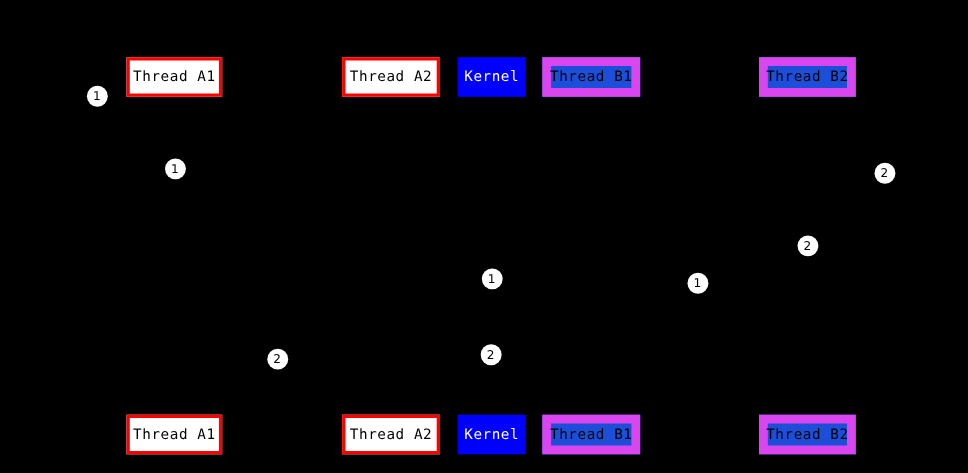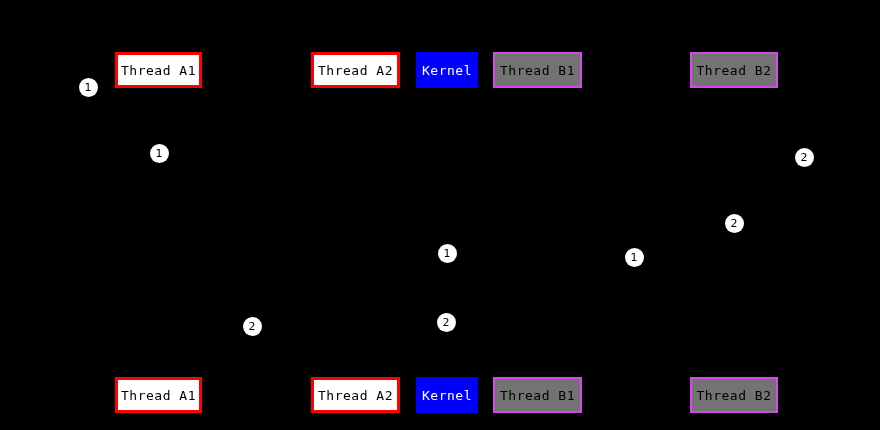--- a/index.html
+++ b/index.html
@@ -30,23 +30,23 @@
     letter-spacing: 0.5px;
     white-space: nowrap;
     line-height: 1;
   }
   .participant-box.thread-red {
     background: #ffffff;
     color: #000000;
     border: 3px solid #ff0000;
   }
   .participant-box.thread-blue {
-    background: #737373;
+    background: #1d4ed8;
     color: #000000;
-    border: 2px solid #d946ef;
+    border: 8px solid #d946ef;
   }
   .participant-box.kernel {
     background: #0000ff;
     color: #ffffff;
     border: 0 solid #0000ff;
     text-align: center;
   }
 
   
   .lifeline {

